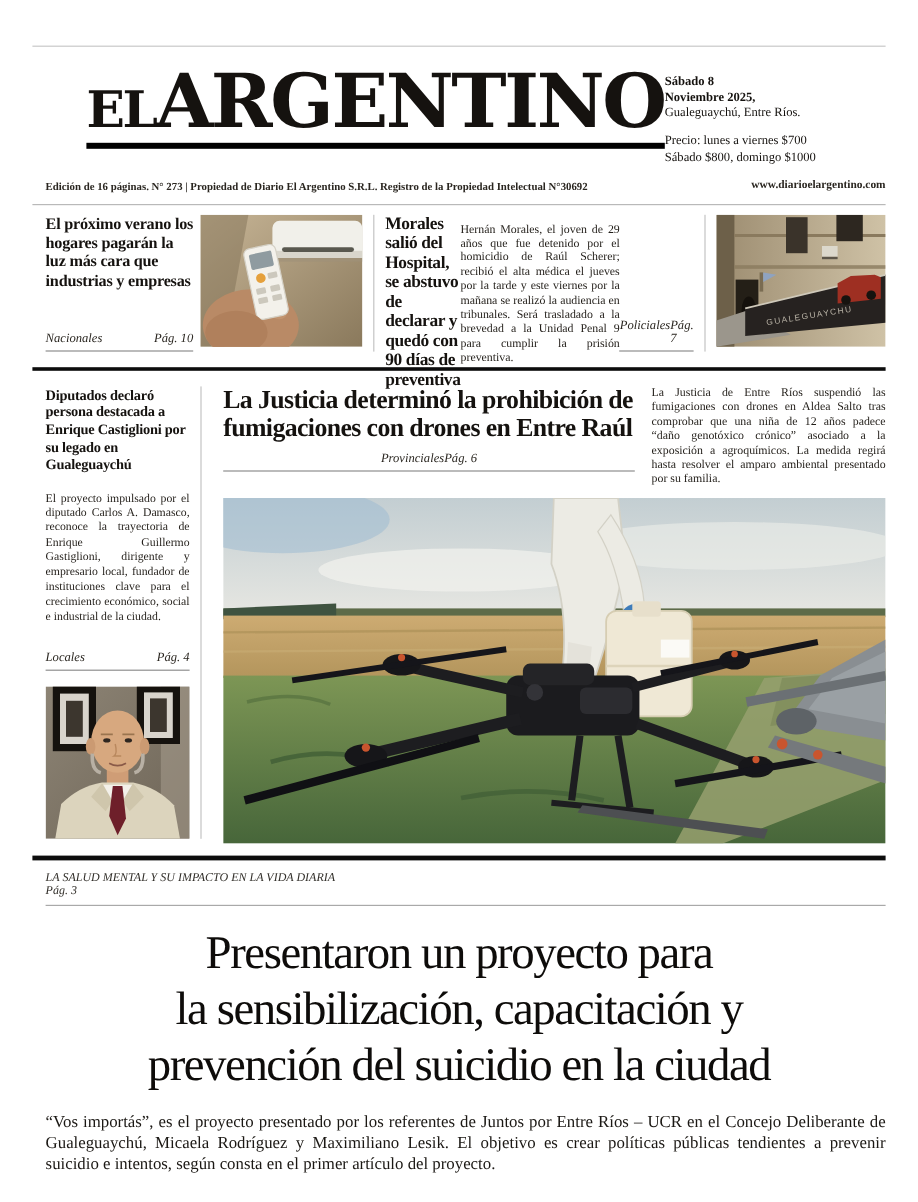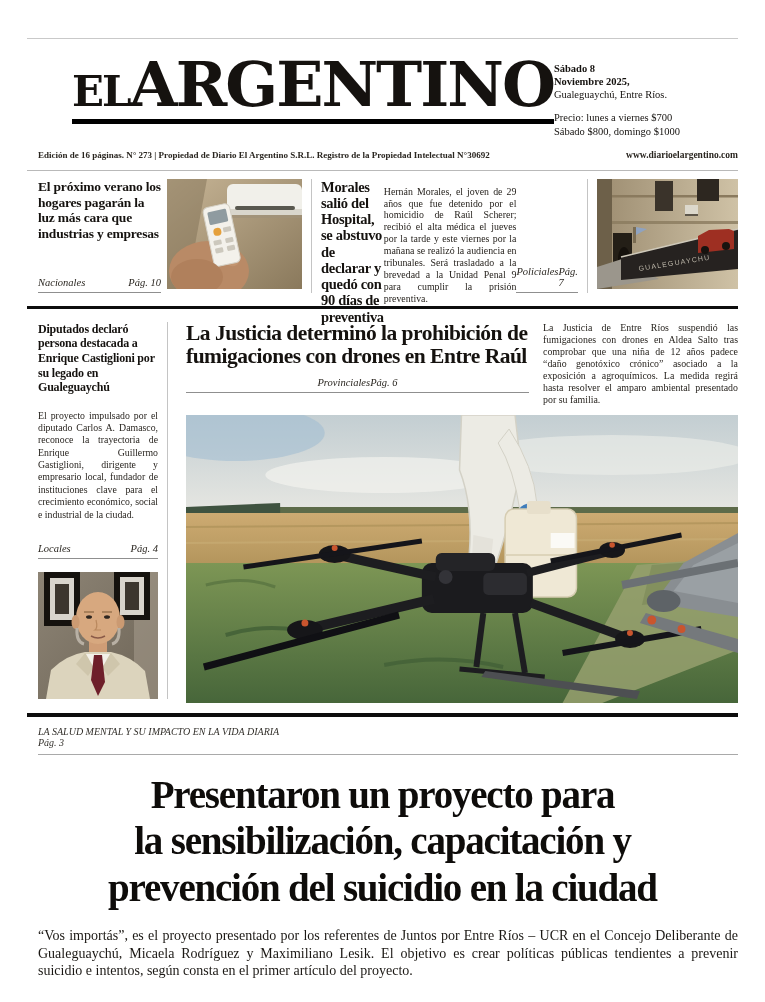--- a/index.html
+++ b/index.html
@@ -53,21 +53,21 @@
   .main-head { width:343px; }
   .main-head h2 { font-size:21.5px; line-height:1.08; font-weight:bold; letter-spacing:-0.5px; }
   .kicker-row { display:flex; justify-content:center; font-style:italic; font-size:10.5px; color:#2a2620; margin-top:9px; padding-bottom:4px; border-bottom:1.5px solid #8f8f8f; }
   .main-summary { flex:1; margin-left:14px; font-size:9.9px; line-height:1.22; text-align:justify; color:#211d18; }
   .photo-drone { width:100%; height:288px; margin-top:9px; }
   .photo-drone svg { width:100%; height:100%; }
 
   
   .rule-heavy { height:4px; background:#0d0d0d; margin:14px 27px 0; }
   .banner-row { display:flex; justify-content:space-between; margin:9px 27px 0 38px; font-style:italic; font-size:10px; color:#33302b; padding-bottom:6px; border-bottom:1.5px solid #a9a9a9; margin-right:27px;flex-direction:column; }
-  .big-head { margin:17px 30px 0; text-align:center; font-weight:bold; font-size:39px; line-height:1.2; letter-spacing:-1.2px; color:#0e0c0a; }
+  .big-head { margin:17px 30px 0; text-align:center; font-weight:normal; font-size:39px; line-height:1.2; letter-spacing:-1.2px; color:#0e0c0a; }
   .lede { margin:15px 27px 0 38px; font-size:14px; line-height:1.25; text-align:justify; color:#1b1814; }
 </style>
 </head>
 <body>
 
 <div class="page">
   <div class="rule-top"></div>
 
   <div class="masthead-row">
     <div class="masthead">

